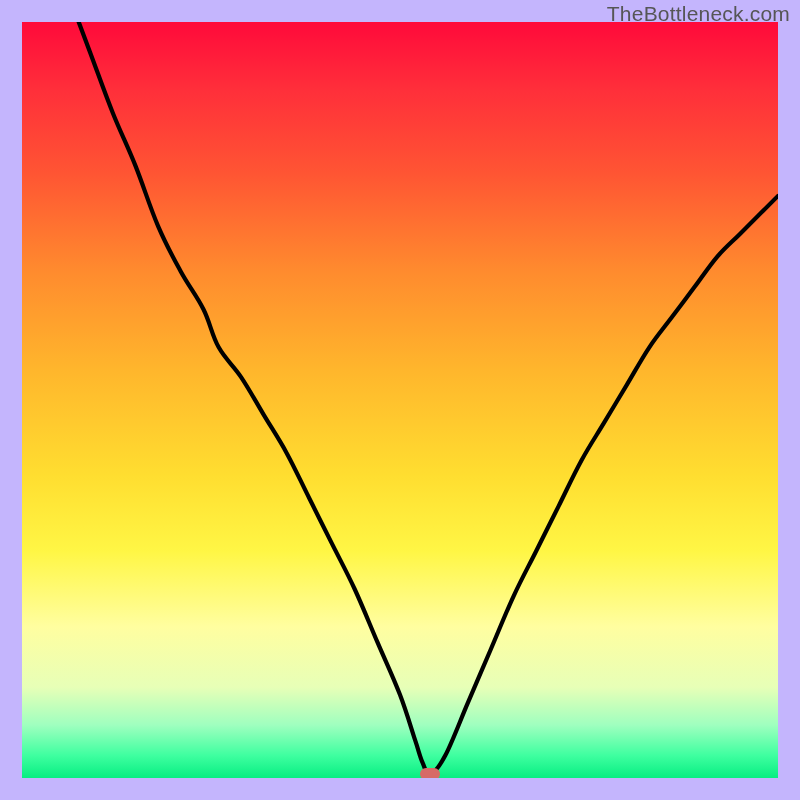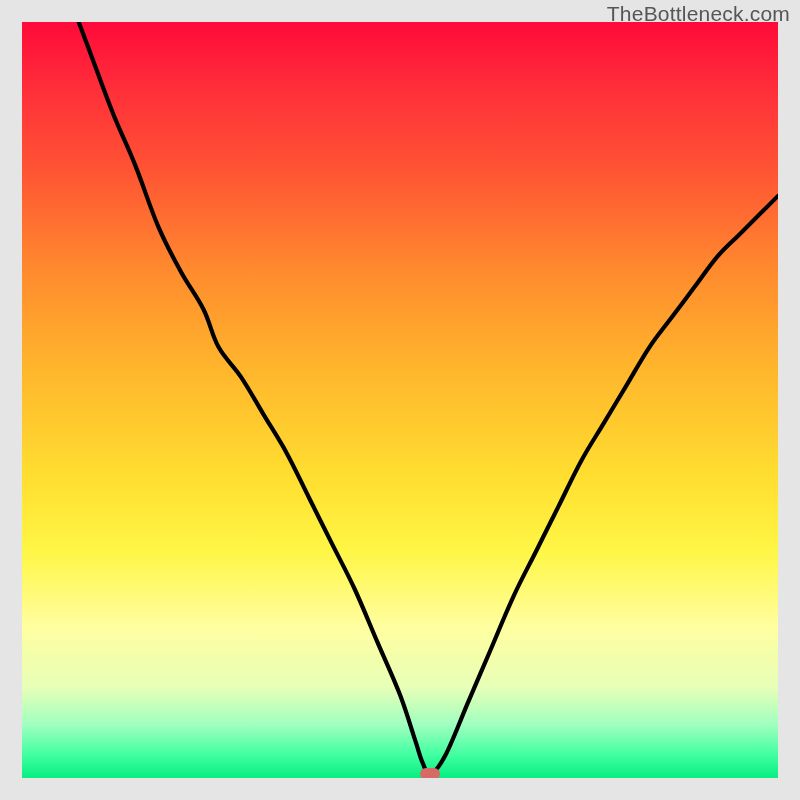--- a/index.html
+++ b/index.html
@@ -8,21 +8,21 @@
     width: 800px;
     height: 800px;
     background: #000;
     overflow: hidden;
     font-family: Arial, Helvetica, sans-serif;
   }
   .frame {
     position: relative;
     width: 800px;
     height: 800px;
-    background: #e5e5e5;
+    background: #c4b5fd;
   }
   .plot-area {
     position: absolute;
     left: 22px;
     top: 22px;
     width: 756px;
     height: 756px;
     background: linear-gradient(
       to bottom,
       #ff0a3a 0%,

